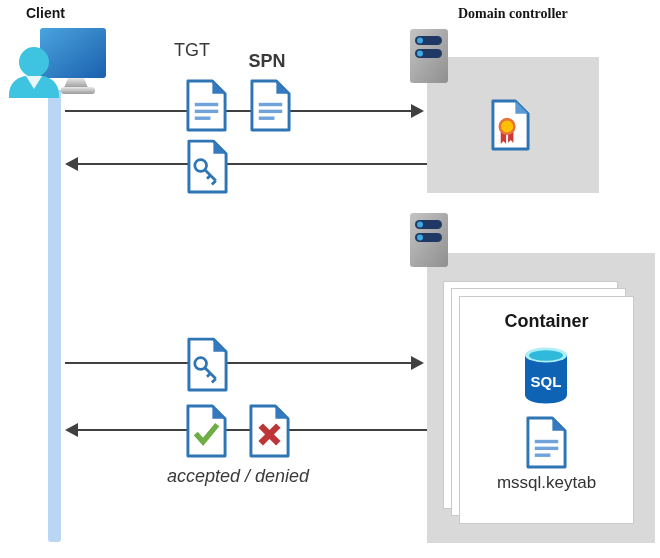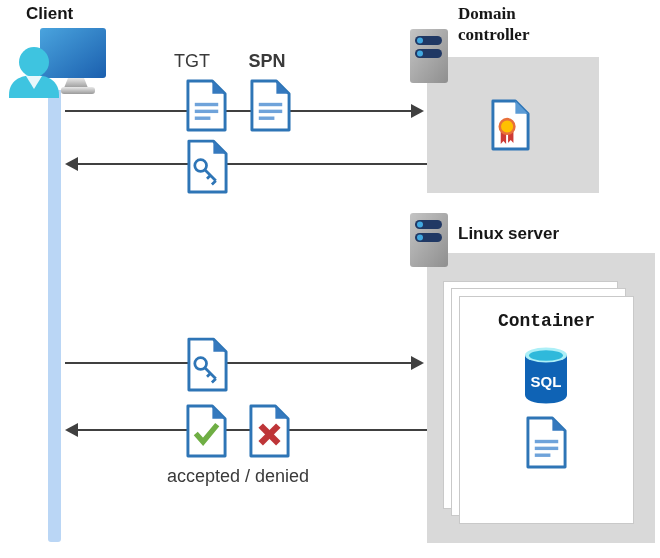--- a/index.html
+++ b/index.html
@@ -8,21 +8,21 @@
     position: relative;
     width: 660px;
     height: 558px;
     background: #ffffff;
     font-family: "Liberation Sans", sans-serif;
     overflow: hidden;
   }
   .hdr {
     position: absolute;
     font-weight: bold;
-    font-size: 17px;
+    font-size: 14px;
     color: #171717;
     line-height: 21px;
   }
   .lbl {
     position: absolute;
     font-size: 18px;
     color: #3a3a3a;
   }
   .gray-box {
     position: absolute;
@@ -200,25 +200,25 @@
   <svg class="icon" style="left:525px; top:416px;" width="43" height="53" viewBox="0 0 44 54">
     <path d="M3,2 H28 L41,15 V52 H3 Z" fill="#ffffff" stroke="#2e75b6" stroke-width="3" stroke-linejoin="round"></path>
     <path d="M28,2 V15 H41 Z" fill="#3579be"></path>
     <line x1="10" y1="26" x2="34" y2="26" stroke="#6fa3da" stroke-width="3.5"></line>
     <line x1="10" y1="33" x2="34" y2="33" stroke="#6fa3da" stroke-width="3.5"></line>
     <line x1="10" y1="40" x2="26" y2="40" stroke="#6fa3da" stroke-width="3.5"></line>
   </svg>
 
   <div class="hdr" style="left:26px; top:3px;">Client</div>
 
-  <div class="lbl" style="left:168px; top:51px; width:48px; text-align:center;">TGT</div>
+  <div class="lbl" style="left:168px; top:40px; width:48px; text-align:center;">TGT</div>
   <div class="lbl" style="left:242px; top:51px; width:50px; text-align:center;font-weight:bold;">SPN</div>
 
   <div class="hdr" style="left:458px; top:3px; width:110px;font-family:Liberation Serif, serif;">Domain controller</div>
 
-  <div class="hdr" style="left:458px; top:223px;">Linux server</div>
-
-  <div class="hdr center-text" style="left:459px; top:311px; width:175px; font-size:18px;font-family:Liberation Mono, monospace;">Container</div>
-
-
-  <div class="lbl center-text" style="left:138px; top:466px; width:200px;">accepted / denied</div>
+
+  <div class="hdr center-text" style="left:459px; top:311px; width:175px; font-size:18px;">Container</div>
+
+  <div class="lbl center-text" style="left:459px; top:473px; width:175px; color:#333333; font-size:17px;">mssql.keytab</div>
+
+  <div class="lbl center-text" style="left:138px; top:466px; width:200px;font-style:italic;">accepted / denied</div>
 
 </div>
 
 </body></html>

